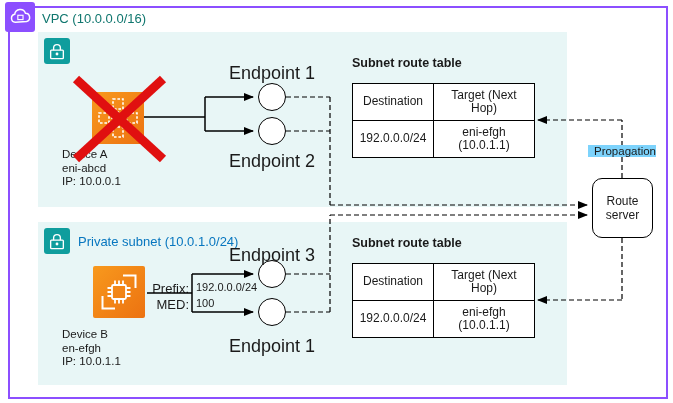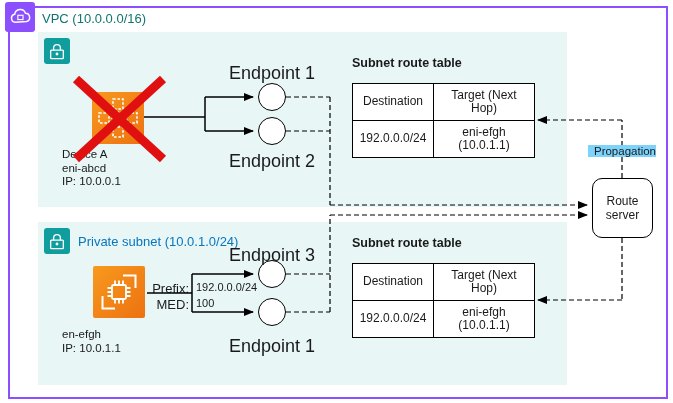--- a/index.html
+++ b/index.html
@@ -119,20 +119,21 @@
         <path d="M22,19 V14.5 M26,19 V14.5 M30,19 V14.5"></path>
         <path d="M22,33 V37.5 M26,33 V37.5 M30,33 V37.5"></path>
         <path d="M19,22 H14.5 M19,26 H14.5 M19,30 H14.5"></path>
         <path d="M33,22 H37.5 M33,26 H37.5 M33,30 H37.5"></path>
       </g>
       <path d="M30,9.5 H42.5 V22" fill="none" stroke="#fff" stroke-width="2"></path>
       <path d="M22,42.5 H9.5 V30" fill="none" stroke="#fff" stroke-width="2"></path>
     </svg>
   </div>
   <div class="abs dev-label" id="device-b-label">
+    <div>Device B</div>
     <div>en-efgh</div>
     <div>IP: 10.0.1.1</div>
   </div>
 
   <div class="abs adv-key" id="adv-prefix-label">Prefix:</div>
   <div class="abs adv-val" id="adv-prefix-value">192.0.0.0/24</div>
   <div class="abs adv-key" id="adv-med-label">MED:</div>
   <div class="abs adv-val" id="adv-med-value">100</div>
 
   <div class="abs ep-circle" id="ep1"></div>

